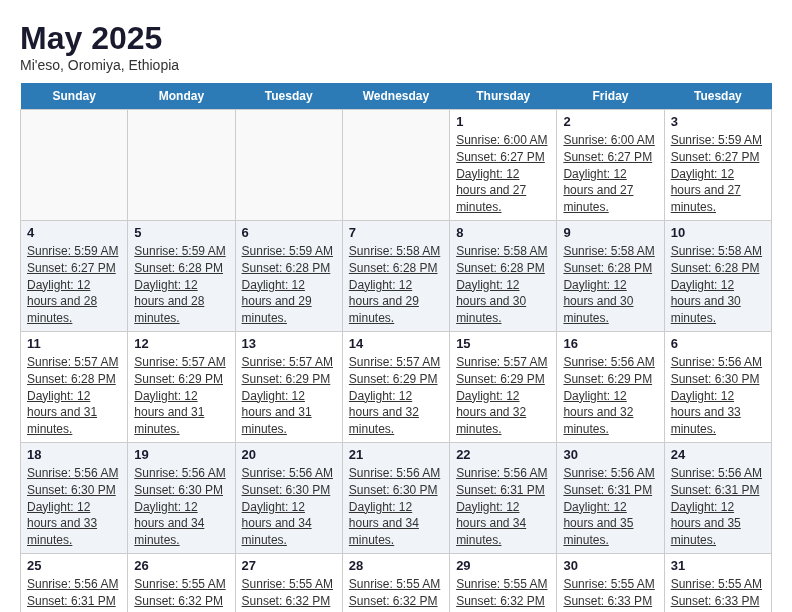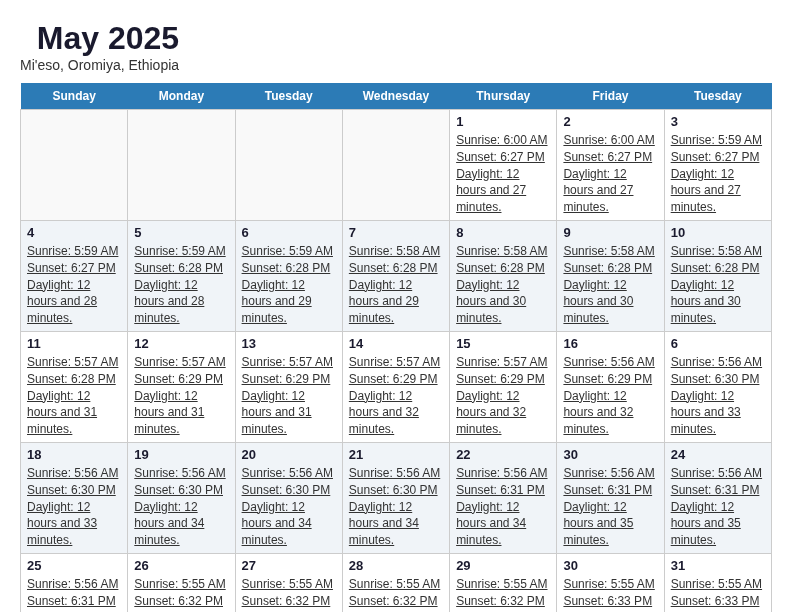--- a/index.html
+++ b/index.html
@@ -28,21 +28,20 @@
       line-height: 1.1;
     }
     .logo-text span {
       color: #2c7bb6;
     }
     .logo-icon {
       width: 28px;
       height: 28px;
     }
     .title-section {
-      text-align: right;
     }
     .month-title {
       font-size: 32px;
       font-weight: bold;
       color: #1a1a2e;
     }
     .subtitle {
       font-size: 14px;
       color: #333;
     }

